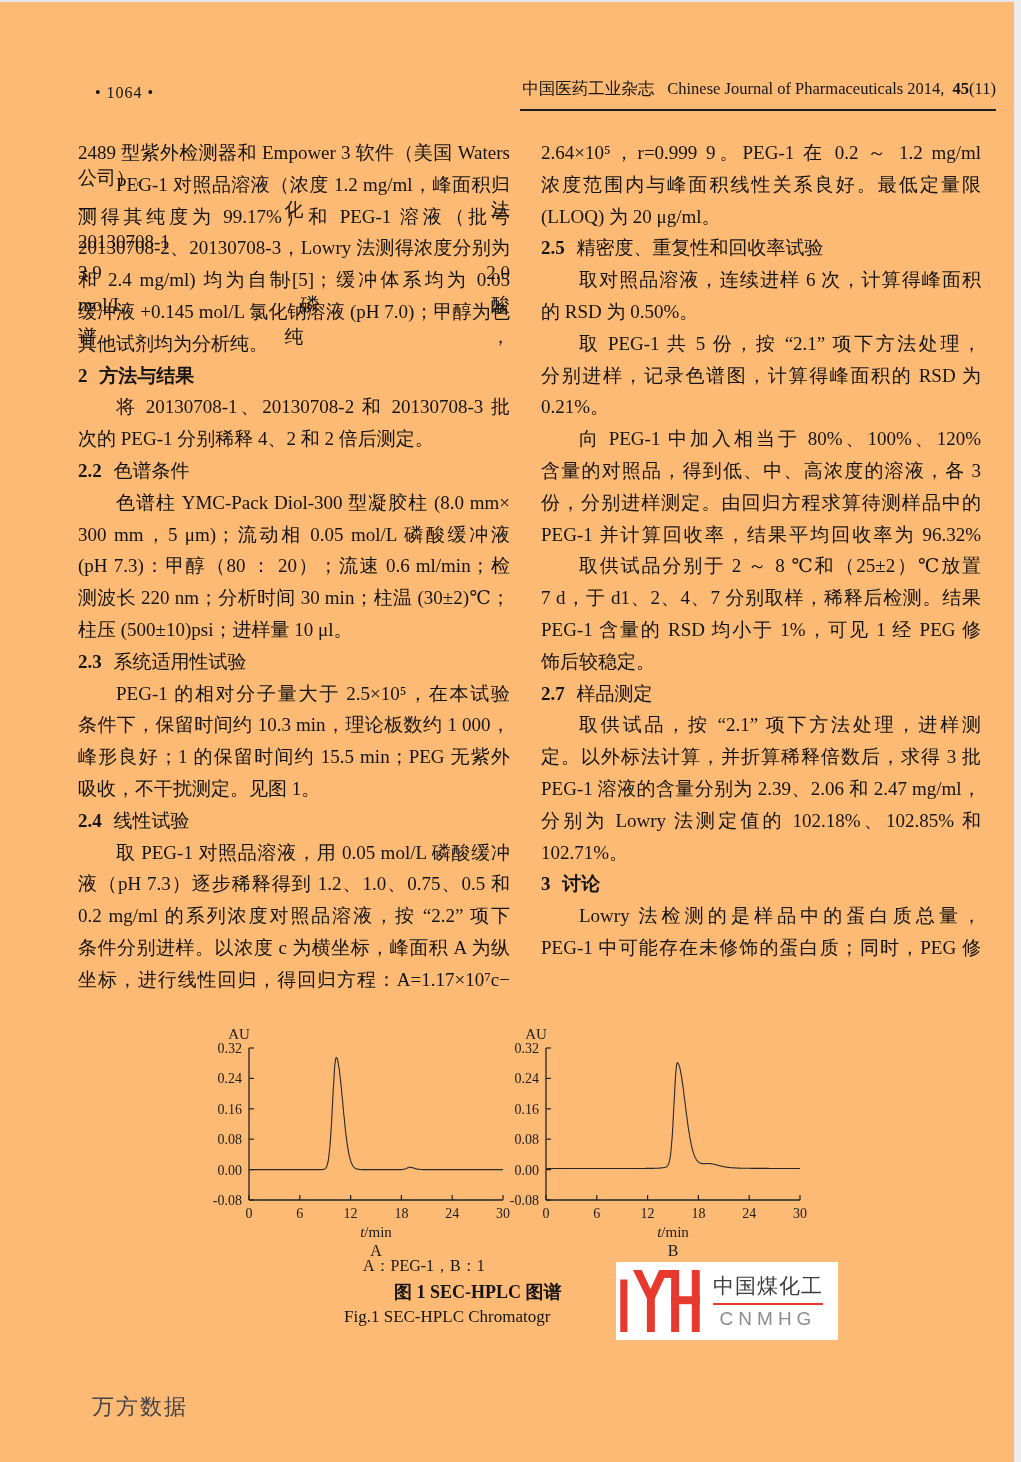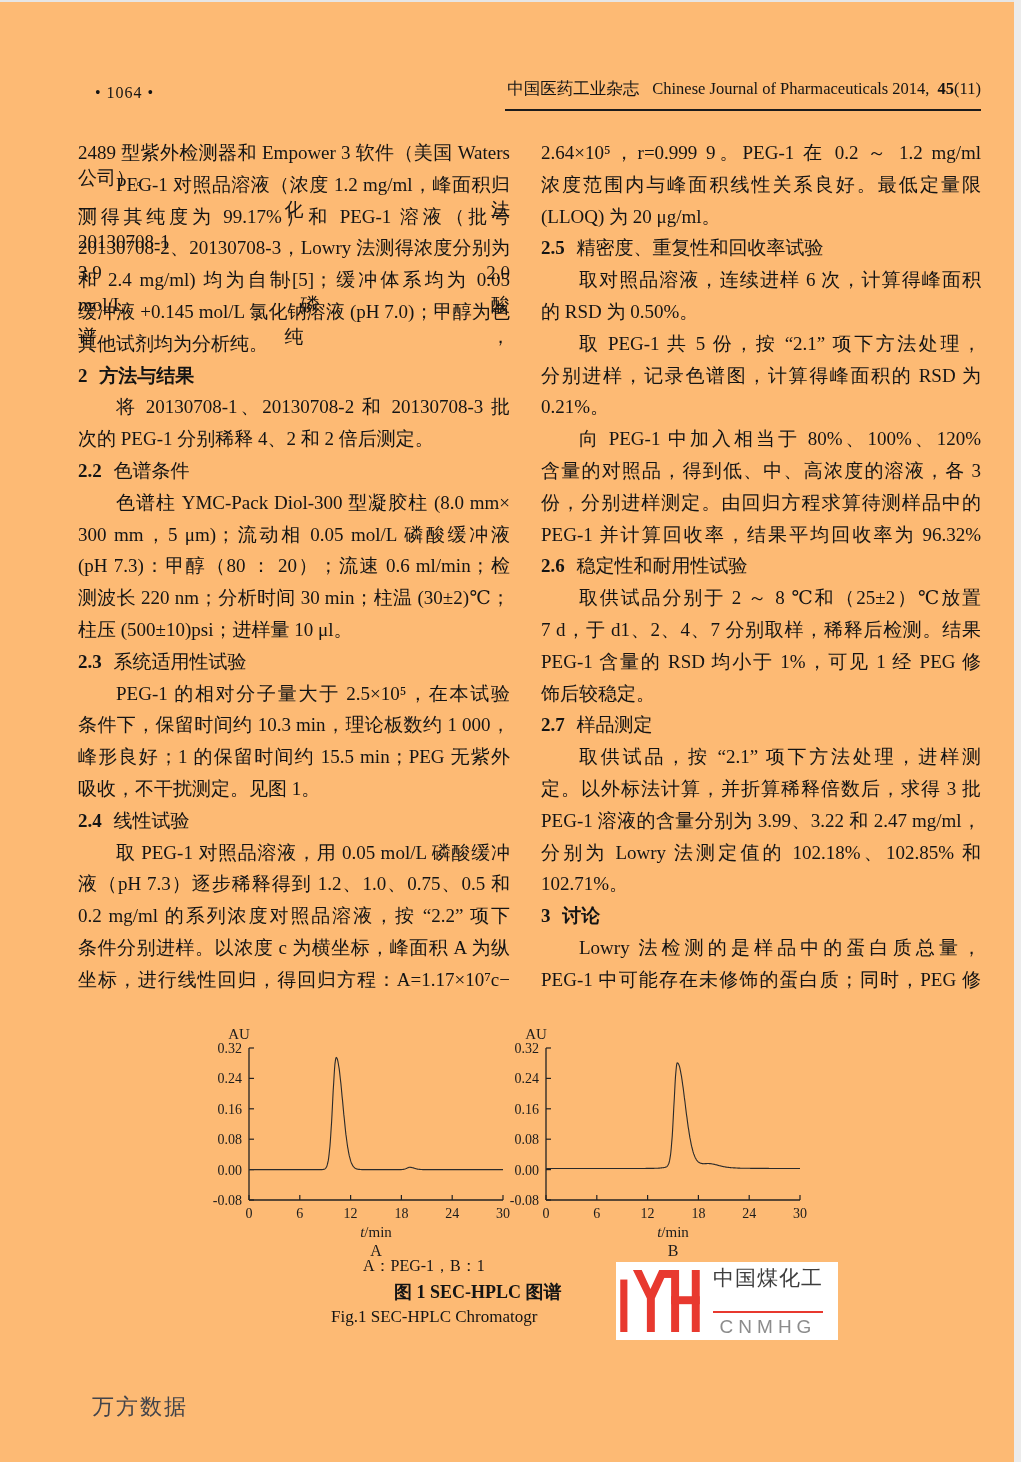--- a/index.html
+++ b/index.html
@@ -7,21 +7,21 @@
     position:relative;width:1021px;height:1462px;background:#fdba74;
     font-family:"Liberation Serif","DejaVu Serif",serif;color:#141414;
     overflow:hidden;margin:0 auto;
   }
   .scan-edge-right{position:absolute;right:0;top:0;width:7px;height:100%;background:#ececec;}
   .scan-edge-top{position:absolute;left:0;top:0;width:100%;height:2px;background:#e6e6e6;}
 
   
   .pageno{position:absolute;left:95px;top:84px;font-size:16px;letter-spacing:1px;}
   .jheader{
-    position:absolute;left:505px;top:78px;width:476px;text-align:right;
+    position:absolute;left:520px;top:78px;width:476px;text-align:right;
     font-size:16.5px;padding-bottom:9px;border-bottom:2px solid #1c1c1c;
   }
   .jheader .jr-en{margin-left:9px;}
   .jheader b{margin-left:4px;}
 
   
   .col{position:absolute;top:140px;font-size:19px;line-height:25px;
        text-align:justify;}
   .col-left{left:78px;width:432px;}
   .col-right{left:541px;width:440px;}
@@ -36,29 +36,29 @@
   svg.chart{position:absolute;width:320px;height:240px;
     font-family:"Liberation Serif","DejaVu Serif",serif;}
   #chartA{left:193px;top:1022px;}
   #chartB{left:490px;top:1022px;}
   svg.chart text{fill:#1c1c1c;}
 
   
   .figcap{position:absolute;text-align:left;}
   .cap-sub{left:363px;top:1256px;width:300px;font-size:16px;}
   .cap-cn{left:394px;top:1280px;width:300px;font-size:18px;font-weight:bold;}
-  .cap-en{left:331px;top:1307px;width:300px;font-size:17px;}
+  .cap-en{left:344px;top:1307px;width:300px;font-size:17px;}
 
   
   .logo{position:absolute;left:616px;top:1262px;width:222px;height:78px;
         background:#ffffff;display:flex;align-items:center;z-index:5;}
   .logo-glyph{width:88px;height:62px;flex:0 0 auto;}
   .logo-textcol{margin-left:9px;font-family:"Liberation Sans","DejaVu Sans",sans-serif;}
   .logo-cn{font-size:21px;color:#3d3d3d;letter-spacing:1px;
-           padding-bottom:19px;border-bottom:2px solid #e8392f;display:inline-block;}
+           padding-bottom:3px;border-bottom:2px solid #e8392f;display:inline-block;}
   .logo-en{font-size:19px;color:#8c8c8c;letter-spacing:5px;margin-top:3px;text-align:center;}
 
   .footer-mark{position:absolute;left:92px;top:1392px;font-size:22px;color:#43444a;
     font-family:"Liberation Sans","DejaVu Sans",sans-serif;letter-spacing:2px;}
 </style>
 </head>
 <body>
 
 <div class="page">
   <div class="scan-edge-top"></div>
@@ -107,29 +107,28 @@
       <div class="line"><b>2.5</b><span>精密度、重复性和回收率试验</span></div>
       <div class="line ind j"><b></b><span>取对照品溶液，连续进样 6 次，计算得峰面积</span></div>
       <div class="line"><b></b><span>的 RSD 为 0.50%。</span></div>
       <div class="line ind j"><b></b><span>取 PEG-1 共 5 份，按 “2.1” 项下方法处理，</span></div>
       <div class="line j"><b></b><span>分别进样，记录色谱图，计算得峰面积的 RSD 为</span></div>
       <div class="line"><b></b><span>0.21%。</span></div>
       <div class="line ind j"><b></b><span>向 PEG-1 中加入相当于 80%、100%、120%</span></div>
       <div class="line j"><b></b><span>含量的对照品，得到低、中、高浓度的溶液，各 3</span></div>
       <div class="line j"><b></b><span>份，分别进样测定。由回归方程求算待测样品中的</span></div>
       <div class="line j"><b></b><span>PEG-1 并计算回收率，结果平均回收率为 96.32%</span></div>
-      <div class="line"><b>2.6</b><span>稳定性和耐用性试验</span></div>
       <div class="line ind j"><b></b><span>取供试品分别于 2 ～ 8 ℃和（25±2）℃放置</span></div>
       <div class="line j"><b></b><span>7 d，于 d1、2、4、7 分别取样，稀释后检测。结果</span></div>
       <div class="line j"><b></b><span>PEG-1 含量的 RSD 均小于 1%，可见 1 经 PEG 修</span></div>
       <div class="line"><b></b><span>饰后较稳定。</span></div>
       <div class="line"><b>2.7</b><span>样品测定</span></div>
       <div class="line ind j"><b></b><span>取供试品，按 “2.1” 项下方法处理，进样测</span></div>
       <div class="line j"><b></b><span>定。以外标法计算，并折算稀释倍数后，求得 3 批</span></div>
-      <div class="line j"><b></b><span>PEG-1 溶液的含量分别为 3.99、3.22 和 2.47 mg/ml，</span></div>
+      <div class="line j"><b></b><span>PEG-1 溶液的含量分别为 2.39、2.06 和 2.47 mg/ml，</span></div>
       <div class="line j"><b></b><span>分别为 Lowry 法测定值的 102.18%、102.85% 和</span></div>
       <div class="line"><b></b><span>102.71%。</span></div>
       <div class="line hd"><b>3</b><span>讨论</span></div>
       <div class="line ind j"><b></b><span>Lowry 法检测的是样品中的蛋白质总量，</span></div>
       <div class="line j"><b></b><span>PEG-1 中可能存在未修饰的蛋白质；同时，PEG 修</span></div>
     </div>
 
   <svg id="chartA" class="chart" viewBox="0 0 320 240">
       <line x1="56" y1="26" x2="56" y2="178" stroke="#222" stroke-width="1.3"></line>
       <line x1="56" y1="178" x2="310" y2="178" stroke="#222" stroke-width="1.3"></line>

